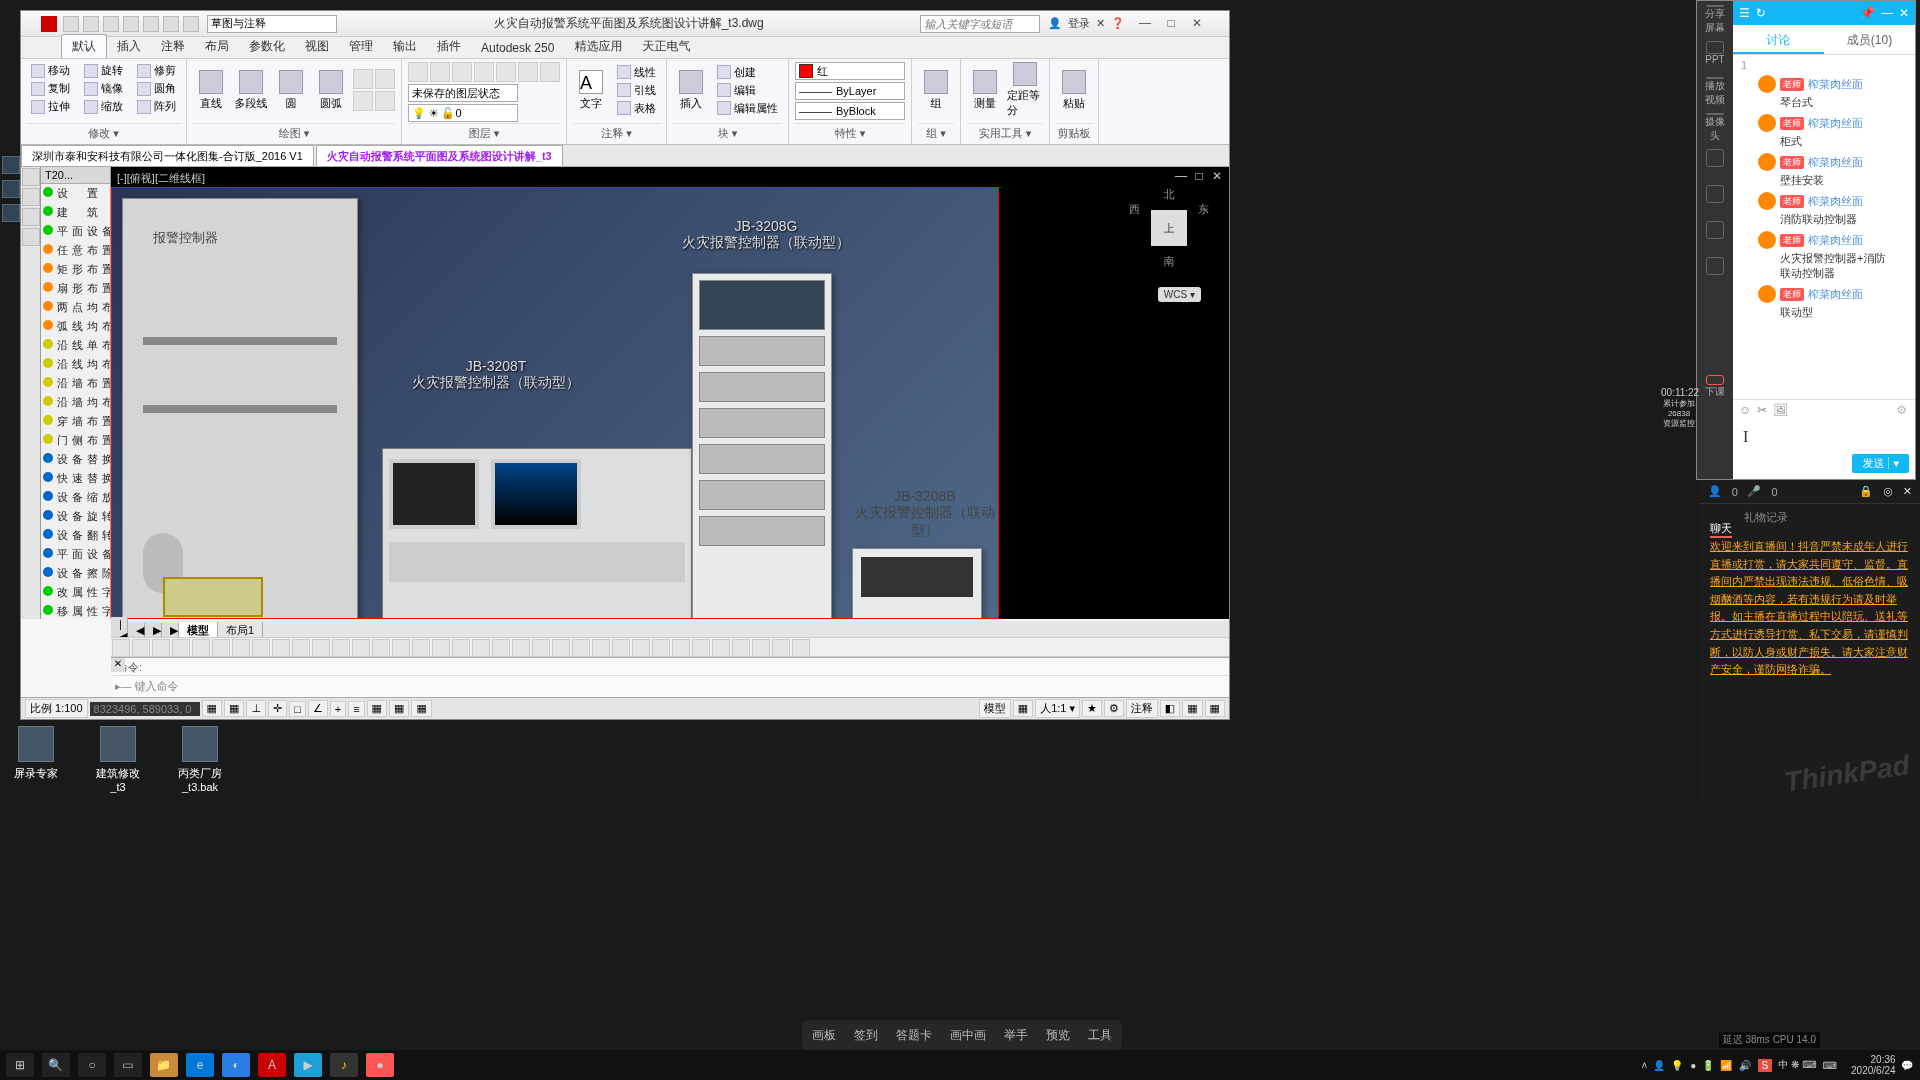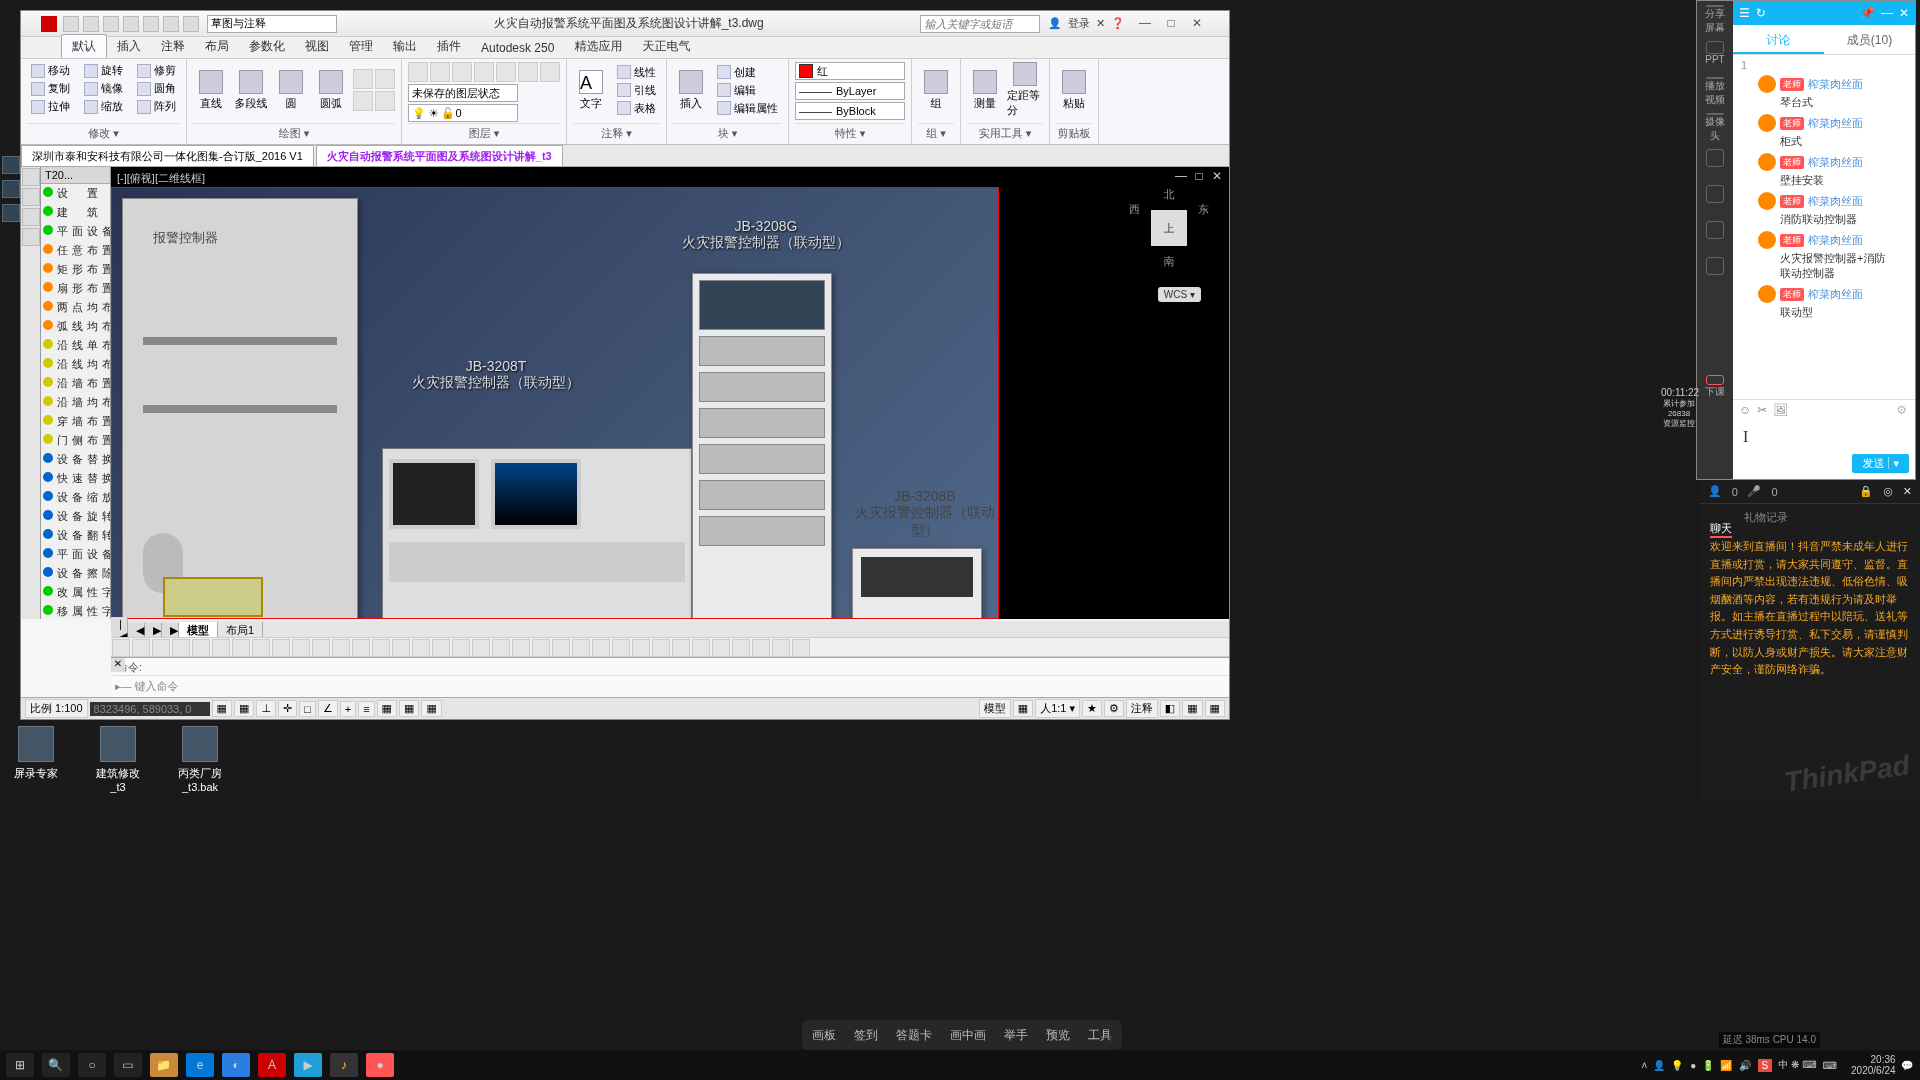--- a/index.html
+++ b/index.html
@@ -77,21 +77,21 @@
 .toolbar-row { position:absolute; bottom:62px; left:90px; right:0; height:20px; background:#f0f0f0; border-top:1px solid #ccc; border-bottom:1px solid #ccc; display:flex; gap:2px; padding:1px; }
 .toolbar-row span { width:18px; height:18px; background:#e5e5e5; border:1px solid #ccc; }
 
 .cmd-area { position:absolute; bottom:22px; left:90px; right:0; height:40px; background:#fafafa; border-top:1px solid #aaa; }
 .cmd-hist { height:18px; padding:2px 6px; font-size:11px; color:#555; border-bottom:1px solid #ddd; }
 .cmd-line { height:20px; display:flex; align-items:center; padding:0 4px; font-size:11px; color:#888; }
 .cmd-close { position:absolute; left:0; top:0; width:14px; height:14px; background:#ddd; text-align:center; font-size:10px; }
 
 .statusbar { position:absolute; bottom:0; left:0; right:0; height:22px; background:#e5e5e5; display:flex; align-items:center; font-size:11px; padding:0 4px; gap:2px; border-top:1px solid #aaa; }
 .statusbar .sb { padding:1px 4px; border:1px solid #ccc; background:#f0f0f0; }
-.statusbar .coords { width:120px; background:#333; color:#888; padding:1px 4px; }
+.statusbar .coords { width:110px; background:#333; color:#888; padding:1px 4px; }
 .statusbar .spacer { flex:1; }
 
 
 .live-panel { position:absolute; right:4px; top:0; width:220px; height:480px; background:#fff; border:1px solid #888; display:flex; }
 .live-side { width:36px; background:#333; display:flex; flex-direction:column; align-items:center; padding-top:4px; gap:12px; }
 .live-side .lsbtn { width:24px; height:24px; color:#aaa; font-size:10px; text-align:center; display:flex; flex-direction:column; align-items:center; }
 .live-side .lsbtn .ico { width:18px; height:18px; border:1px solid #666; border-radius:3px; }
 .live-top { height:24px; background:#12b7f5; display:flex; align-items:center; padding:0 6px; gap:6px; }
 .live-top span { color:#fff; font-size:12px; }
 .live-main { flex:1; display:flex; flex-direction:column; }
@@ -112,21 +112,21 @@
 .timer { position:absolute; left:-36px; bottom:50px; width:36px; color:#ccc; font-size:10px; text-align:center; }
 .chat-gear { position:absolute; right:8px; top:3px; color:#bbb; }
 
 
 .gift-panel { position:absolute; right:0; top:480px; width:220px; height:320px; background:#1c1c1c; color:#ddd; font-size:11px; }
 .gift-head { height:24px; display:flex; align-items:center; padding:0 8px; gap:10px; border-bottom:1px solid #333; }
 .gift-head .cnt { color:#aaa; }
 .gift-head .spacer { flex:1; }
 .gift-tabs { height:26px; display:flex; gap:12px; padding:0 10px; align-items:center; }
 .gift-tabs span.active { color:#fff; border-bottom:2px solid #f55;margin-top:24px; }
-.gift-body { padding:8px 10px; color:#f5a623; line-height:1.6; font-size:11px; }
+.gift-body { padding:8px 10px; color:#f5a623; line-height:1.6; font-size:11px;text-decoration:underline; }
 .thinkpad { position:absolute; right:10px; bottom:10px; color:#3a3a3a; font-size:28px; font-style:italic; font-weight:bold; transform:rotate(-8deg); }
 
 
 .desktop-icons { position:absolute; left:0; top:150px; width:20px; }
 .dicon { width:18px; height:18px; margin:6px 2px; background:#345; border:1px solid #567; }
 .desk-row { position:absolute; left:10px; top:726px; display:flex; gap:30px; }
 .desk-item { width:52px; text-align:center; color:#fff; font-size:11px; }
 .desk-item .di { width:36px; height:36px; margin:0 auto 4px; background:#456; border:1px solid #678; }
 
 

